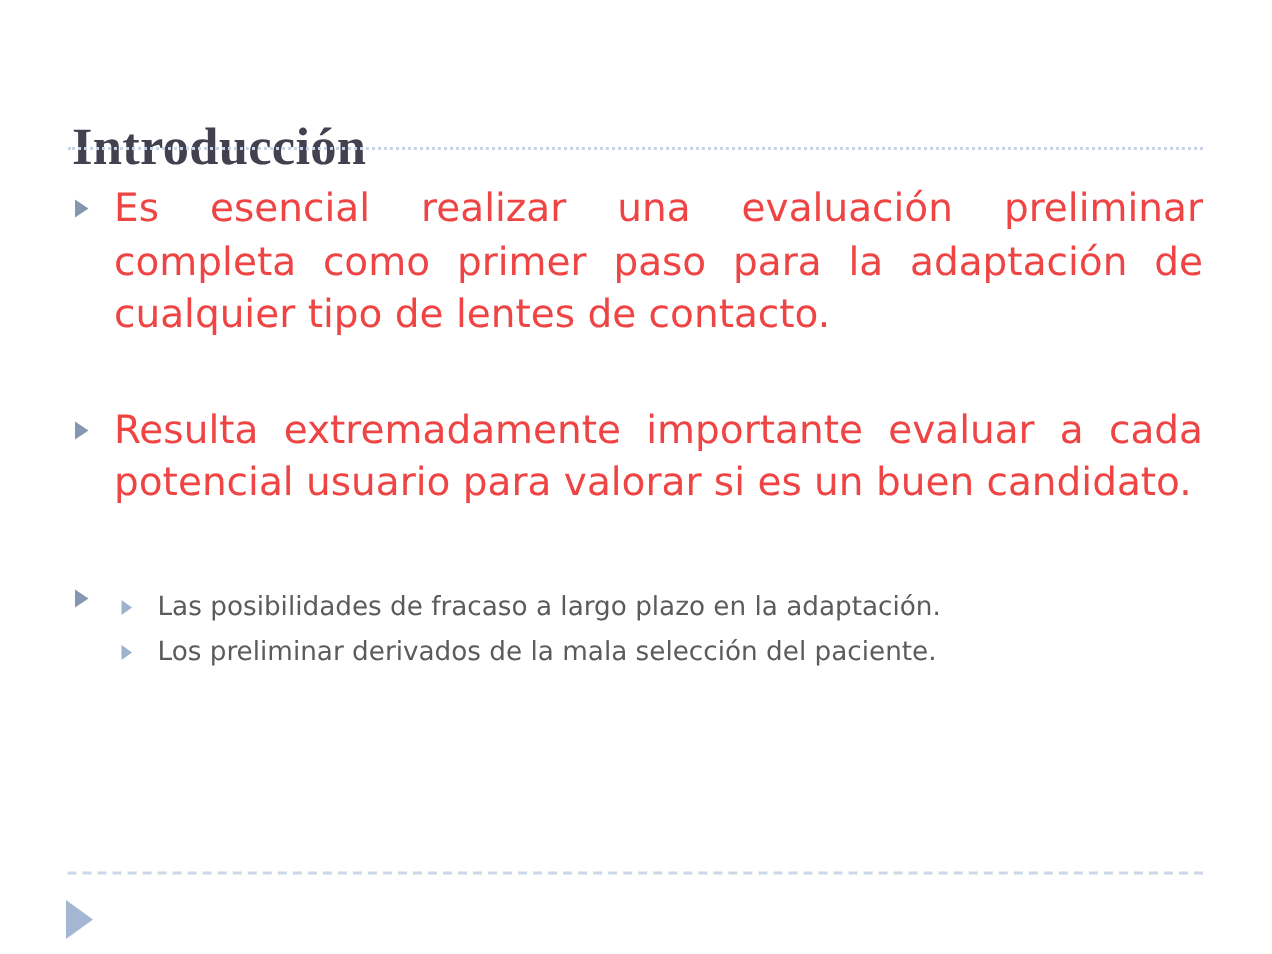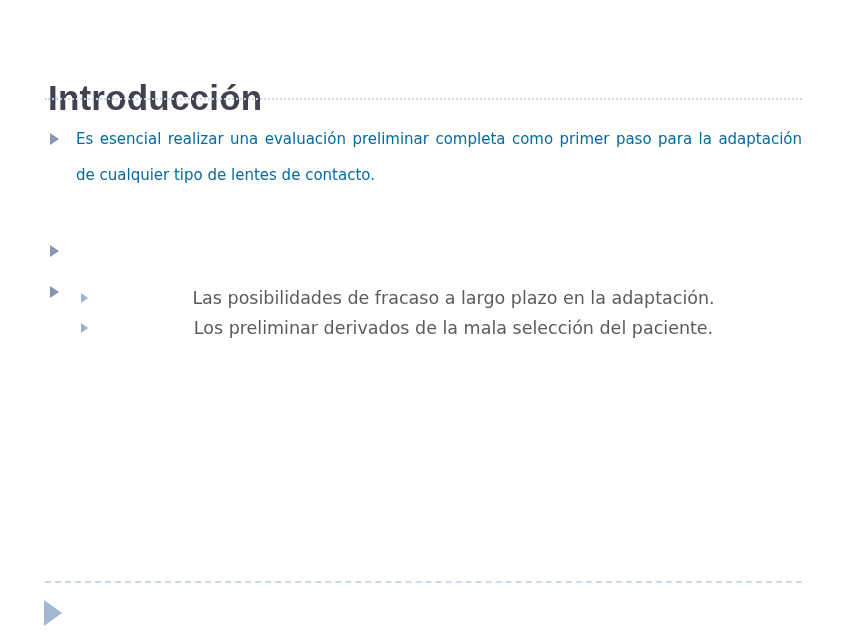--- a/index.html
+++ b/index.html
@@ -22,21 +22,21 @@
     height: 636px;
     background: #ffffff;
   }
 
   
   .slide-title {
     position: absolute;
     left: 48px;
     top: 53px;
     width: 760px;
-    font-family: Liberation Sans, sans-serif;
+    font-family: Liberation Serif, serif;
     font-size: 35px;
     line-height: 44px;
     color: #414150;
     letter-spacing: 0.2px;
     white-space: nowrap;
   }
 
   
   .title-rule {
     position: absolute;
@@ -52,23 +52,23 @@
     position: absolute;
     left: 46px;
     top: 122px;
     width: 756px;
   }
 
   .bullet-l1 {
     position: relative;
     padding-left: 30px;
     font-family: "DejaVu Sans", "Liberation Sans", sans-serif;
-    font-size: 15px;
+    font-size: 26px;
     line-height: 35.5px;
-    color: #0369a1;
+    color: #ef4444;
     text-align: justify;
     text-justify: inter-word;
     margin-bottom: 0;
   }
 
   .bullet-l1 .tri {
     position: absolute;
     left: 4px;
     top: 11px;
     width: 0;
@@ -85,21 +85,21 @@
     padding-left: 30px;
   }
 
   .bullet-l2 {
     position: relative;
     padding-left: 29px;
     font-family: "DejaVu Sans", "Liberation Sans", sans-serif;
     font-size: 17.5px;
     line-height: 30px;
     color: #5b5b5b;
-    text-align: center;
+    text-align: left;
     white-space: nowrap;
   }
 
   .bullet-l2 .tri {
     position: absolute;
     left: 5px;
     top: 10px;
     width: 0;
     height: 0;
     border-top: 5px solid transparent;
@@ -141,20 +141,21 @@
 
     <div class="bullet-l1">
       <span class="tri"></span>
       <span>Es esencial realizar una evaluación preliminar completa como primer paso para la adaptación de cualquier tipo de lentes de contacto.</span>
     </div>
 
     <div class="gap-lg"></div>
 
     <div class="bullet-l1">
       <span class="tri"></span>
+      <span>Resulta extremadamente importante evaluar a cada potencial usuario para valorar si es un buen candidato.</span>
     </div>
 
     <div class="gap-lg"></div>
 
     <div class="bullet-l1">
       <span class="tri"></span>
     </div>
 
     <div class="sub-list">
       <div class="bullet-l2">

